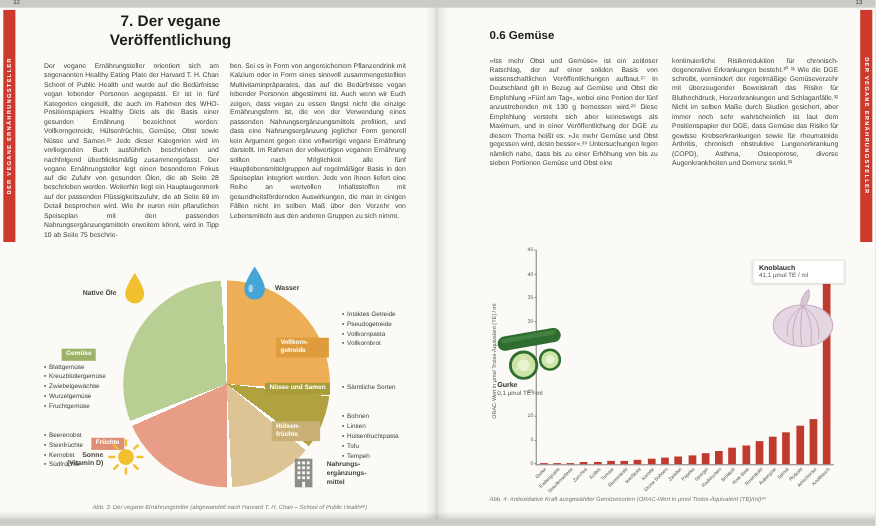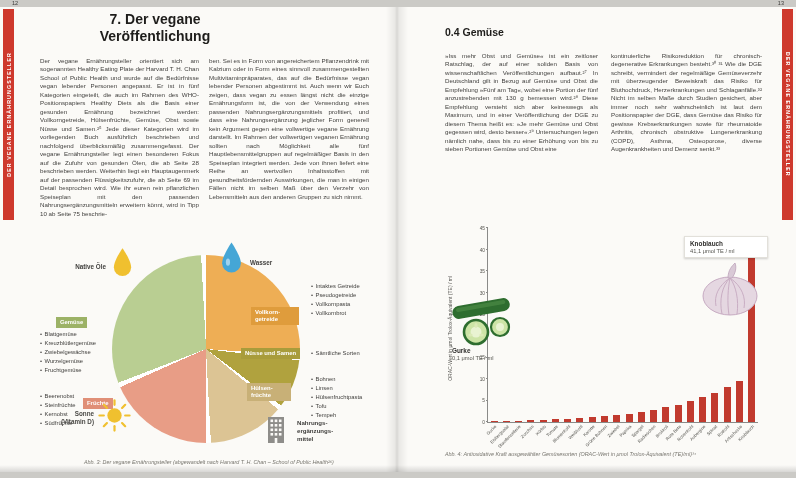--- a/index.html
+++ b/index.html
@@ -269,21 +269,21 @@
       <span>Tofu</span>
     </div>
     <div class="bi">
       <span class="bdot">•</span>
       <span>Tempeh</span>
     </div>
   </div>
 
 <div class="caption" id="cap3">Abb. 3: Der vegane Ernährungsteller (abgewandelt nach Harvard T. H. Chan – School of Public Health²⁶)</div>
 
-<div class="heading">0.4 Gemüse</div>
+<div class="heading">0.6 Gemüse</div>
 <div class="bodycol" id="rcol1">»Iss mehr Obst und Gemüse« ist ein zeitloser Ratschlag, der auf einer soliden Basis von wissenschaftlichen Veröffentlichungen aufbaut.²⁷ In Deutschland gilt in Bezug auf Gemüse und Obst die Empfehlung »Fünf am Tag«, wobei eine Portion der fünf anzustrebenden mit 130 g bemessen wird.²⁸ Diese Empfehlung versteht sich aber keineswegs als Maximum, und in einer Veröffentlichung der DGE zu diesem Thema heißt es: »Je mehr Gemüse und Obst gegessen wird, desto besser«.²⁹ Untersuchungen legen nämlich nahe, dass bis zu einer Erhöhung von bis zu sieben Portionen Gemüse und Obst eine</div>
 <div class="bodycol" id="rcol2">kontinuierliche Risikoreduktion für chronisch-degenerative Erkrankungen besteht.³⁰ ³¹ Wie die DGE schreibt, vermindert der regelmäßige Gemüseverzehr mit überzeugender Beweiskraft das Risiko für Bluthochdruck, Herzerkrankungen und Schlaganfälle.³² Nicht im selben Maße durch Studien gesichert, aber immer noch sehr wahrscheinlich ist laut dem Positionspapier der DGE, dass Gemüse das Risiko für gewisse Krebserkrankungen sowie für rheumatoide Arthritis, chronisch obstruktive Lungenerkrankung (COPD), Asthma, Osteoporose, diverse Augenkrankheiten und Demenz senkt.³³</div>
 
 <div id="ylab">
   <span>ORAC-Wert in μmol Trolox-Äquivalent (TE) / ml</span>
 </div>
 <div id="plot" style="position: absolute;">
     <div class="slot">
       <div class="bar" style="height: 1px; background: rgb(193, 58, 46);"></div>
       <div class="xlabel">Gurke</div>

